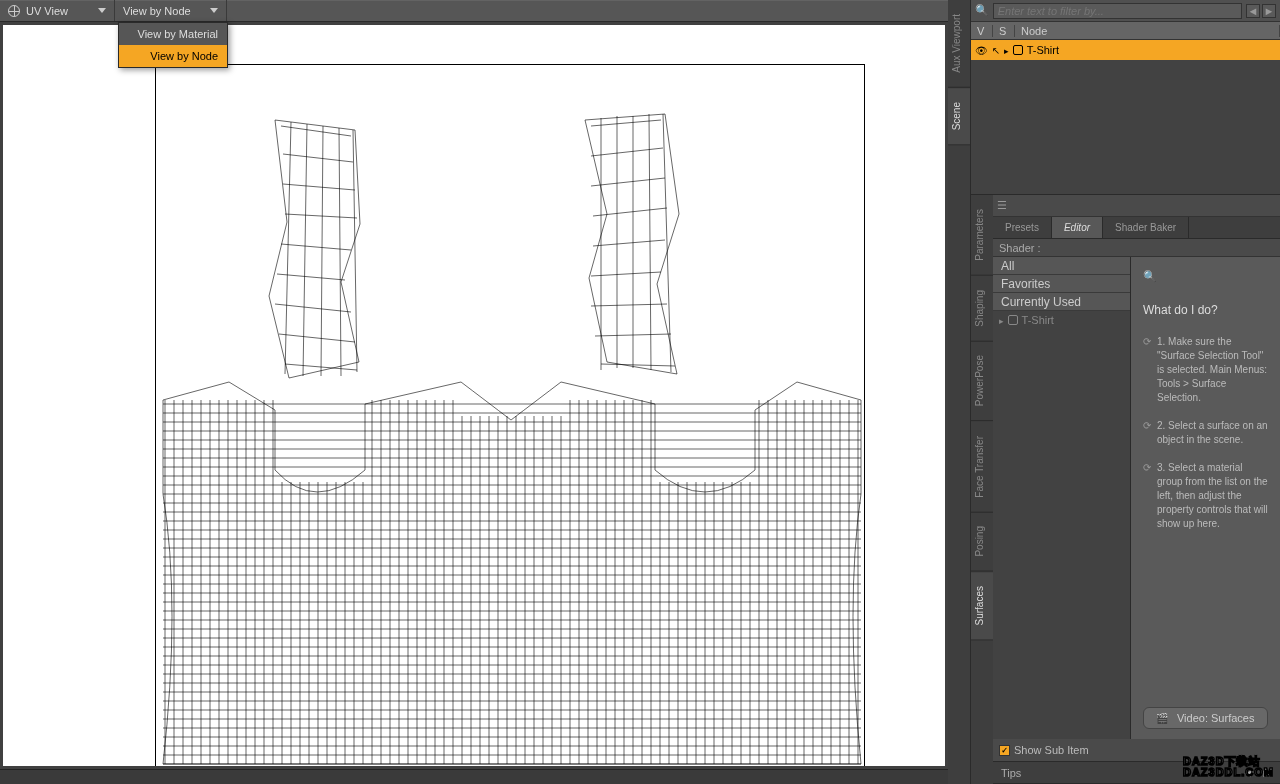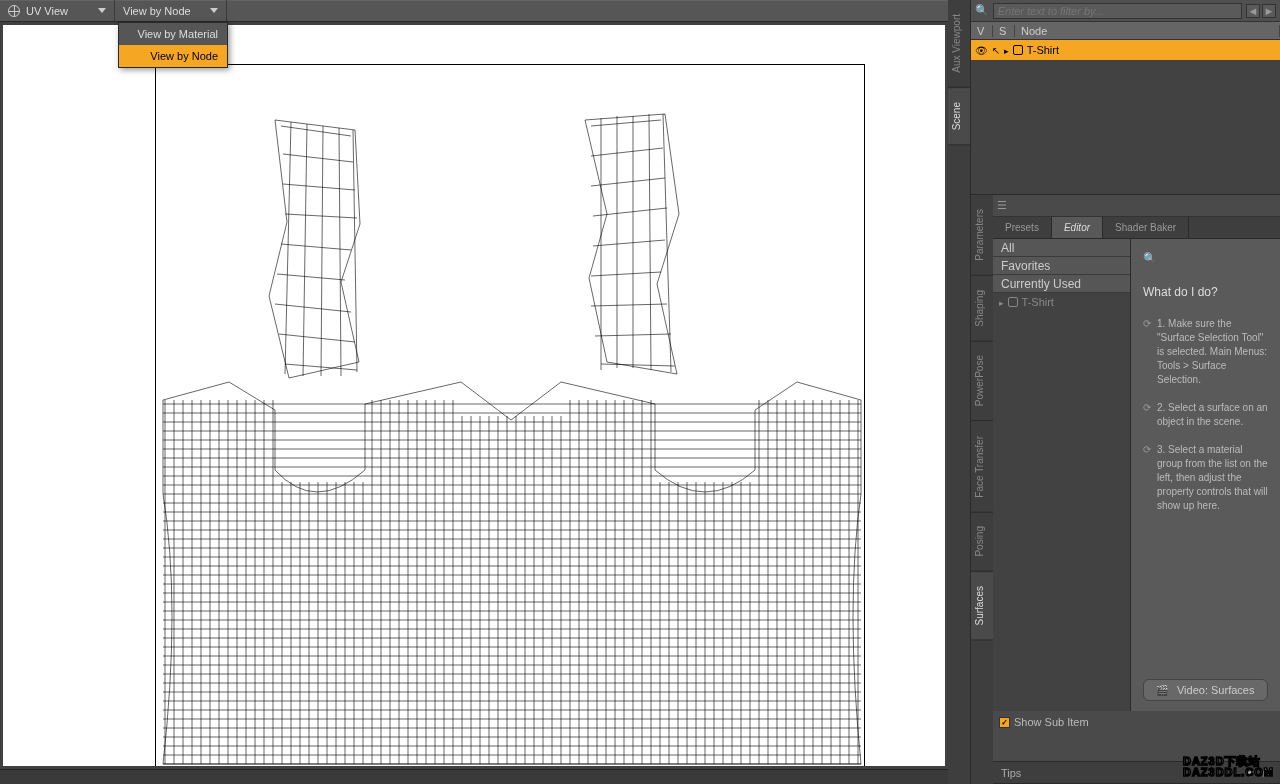--- a/index.html
+++ b/index.html
@@ -65,21 +65,21 @@
 .help-search { height:18px; display:flex; align-items:center; color:#999; margin-bottom:18px;}
 .help-title { color:#ddd; font-size:12px; margin-bottom:18px;}
 .help-step { color:#bbb; font-size:10px; line-height:1.4; margin-bottom:14px; padding-left:14px; position:relative;}
 .help-step::before { content:"⟳"; position:absolute; left:0; top:0; color:#999;}
 .video-btn { margin-top:auto; height:22px; background:#686868; border:1px solid #444; display:flex; align-items:center; justify-content:center; color:#ccc; gap:8px; cursor:pointer; font-size:10px; border-radius:6px;}
 .clap-ic::before { content:"🎬"; font-size:10px;}
 
 
 .sub-row { height:22px; background:#4a4a4a; display:flex; align-items:center; padding:0 6px; gap:4px;}
 .chk { width:11px; height:11px; background:#f5a623; border:1px solid #333; display:inline-flex; align-items:center; justify-content:center; color:#000; font-size:8px; font-weight:bold;}
-.tips-row { height:22px; background:#3e3e3e; display:flex; align-items:center; padding:0 8px; gap:8px; color:#aaa; border-top:1px solid #2a2a2a;margin-top:28px;}
+.tips-row { height:22px; background:#3e3e3e; display:flex; align-items:center; padding:0 8px; gap:8px; color:#aaa; border-top:1px solid #2a2a2a;}
 
 
 .watermark { position:absolute; right:6px; bottom:6px; color:#fff; font-size:18px; font-weight:900; letter-spacing:1px; -webkit-text-stroke:1.5px #000; font-family:Arial;}
 .watermark span { display:block; line-height:1;}
 
 .bottom-strip { height:15px; background:#3a3a3a; border-top:1px solid #222;}
 </style>
 </head>
 <body>
 
@@ -296,20 +296,23 @@
       </div>
       <div class="surf-panel">
         <div class="surf-top">
           <span style="margin-left:4px;color:#999;">☰</span>
         </div>
         <div class="surf-tabs">
           <div class="surf-tab">Presets</div>
           <div class="surf-tab active">Editor</div>
           <div class="surf-tab">Shader Baker</div>
         </div>
+        <div class="shader-row">
+          <span>Shader :</span>
+        </div>
         <div class="surf-body">
           <div class="cat-col">
             <div class="cat-item">All</div>
             <div class="cat-item">Favorites</div>
             <div class="cat-item">Currently Used</div>
             <div class="cat-tree-item">
               <span class="arrow-ic"></span>
               <span class="obj-ic" style="border-color:#888;"></span>
               <span>T-Shirt</span>
             </div>

